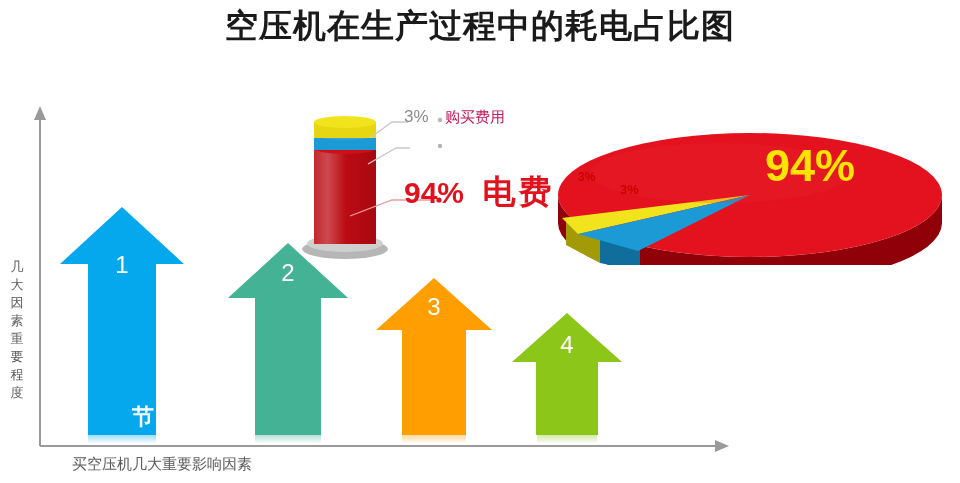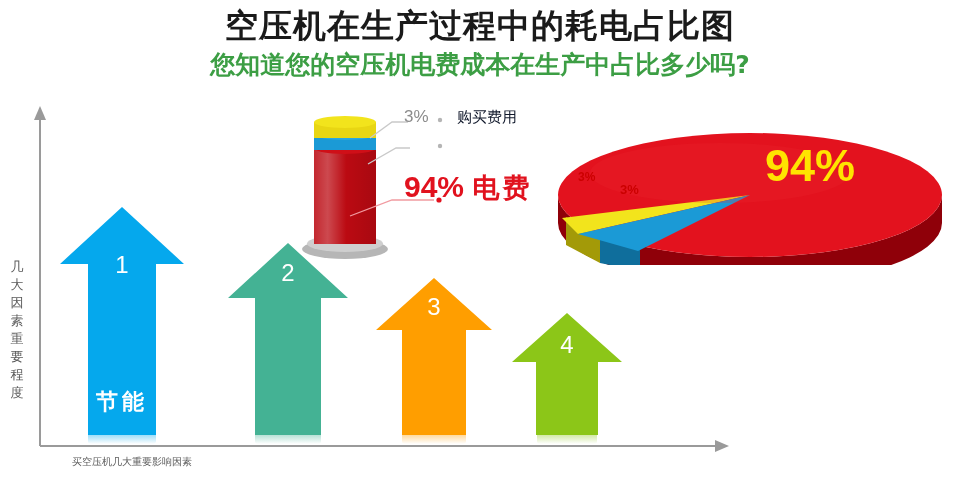--- a/index.html
+++ b/index.html
@@ -34,21 +34,21 @@
   .axis-svg{position:absolute;left:0;top:0;width:960px;height:483px;pointer-events:none;}
   .ylabel{
     position:absolute;left:6px;top:258px;
     width:22px;
     font-size:13px;color:#5b5b5b;line-height:18px;
     text-align:center;
     font-family:"DejaVu Sans","Liberation Sans",sans-serif;
   }
   .xlabel{
     position:absolute;left:72px;top:455px;
-    font-size:10px;color:#5b5b5b;
+    font-size:15px;color:#5b5b5b;
     font-family:"DejaVu Sans","Liberation Sans",sans-serif;
     white-space:nowrap;
   }
 
   
   .arrow{position:absolute;}
   .arrow .shape{position:absolute;left:0;top:0;width:100%;height:100%;}
   .arrow .num{
     position:absolute;width:100%;text-align:center;
     color:#ffffff;font-size:24px;
@@ -97,24 +97,24 @@
     background:#e8d613;
   }
   .cyl-yellow-top{
     position:absolute;left:12px;top:0px;width:62px;height:12px;
     background:#f2e41c;border-radius:50%;
   }
 
   
   .cal{position:absolute;white-space:nowrap;}
   .cal .pct{font-size:17px;color:#8c8c8c;font-family:"Liberation Sans","DejaVu Sans",sans-serif;}
-  .cal .nm{font-size:15px;color:#0f172a;margin-left:24px;font-family:"DejaVu Sans","Liberation Sans",sans-serif;}
+  .cal .nm{font-size:15px;color:#be185d;margin-left:12px;font-family:"DejaVu Sans","Liberation Sans",sans-serif;}
   .cal-big{position:absolute;white-space:nowrap;}
   .cal-big .pct{font-size:30px;color:#e1121e;font-weight:bold;font-family:"Liberation Sans","DejaVu Sans",sans-serif;}
-  .cal-big .nm{font-size:27px;color:#e1121e;font-weight:bold;margin-left:4px;letter-spacing:3px;font-family:"DejaVu Sans","Liberation Sans",sans-serif;}
+  .cal-big .nm{font-size:33px;color:#e1121e;font-weight:bold;margin-left:14px;letter-spacing:3px;font-family:"DejaVu Sans","Liberation Sans",sans-serif;}
 
   
   .pie-wrap{position:absolute;left:540px;top:105px;width:420px;height:160px;}
   .pie-pct{
     position:absolute;left:765px;top:140px;
     font-size:45px;font-weight:bold;color:#ffe400;
     font-family:"Liberation Sans","DejaVu Sans",sans-serif;
   }
   .pie-s1{
     position:absolute;left:578px;top:170px;
@@ -126,38 +126,37 @@
     font-size:13px;font-weight:bold;color:#cc0000;
     font-family:"Liberation Sans","DejaVu Sans",sans-serif;
   }
 </style>
 </head>
 <body>
 
 <div id="stage">
 
   <div class="title">空压机在生产过程中的耗电占比图</div>
-  <div class="subtitle">您知道您的空压机电费成本在生产中占比多少吗?</div>
 
   <svg class="axis-svg" viewBox="0 0 960 483">
     <line x1="40" y1="446" x2="40" y2="115" stroke="#9a9a9a" stroke-width="2"></line>
     <polygon points="40,106 34,120 46,120" fill="#9a9a9a"></polygon>
     <line x1="40" y1="446" x2="720" y2="446" stroke="#9a9a9a" stroke-width="2"></line>
     <polygon points="729,446 715,440 715,452" fill="#9a9a9a"></polygon>
   </svg>
 
   <div class="ylabel">几<br>大<br>因<br>素<br>重<br>要<br>程<br>度</div>
   <div class="xlabel">买空压机几大重要影响因素</div>
 
   <div class="arrow" style="left:60px;top:207px;width:124px;height:228px;">
     <svg class="shape" viewBox="0 0 124 228" preserveAspectRatio="none">
       <path d="M62 0 L124 57 L96 57 L96 228 L28 228 L28 57 L0 57 Z" fill="#05a8ed"></path>
     </svg>
     <div class="num" style="top:44px;">1</div>
-    <div class="cap" style="top:180px;">节能</div>
+    <div class="cap" style="top:195px;text-align:right;">节能</div>
   </div>
   <div class="refl" style="left:88px;top:435px;width:68px;background:linear-gradient(180deg,#05a8ed,rgba(5,168,237,0));"></div>
 
   <div class="arrow" style="left:228px;top:243px;width:120px;height:192px;">
     <svg class="shape" viewBox="0 0 120 192" preserveAspectRatio="none">
       <path d="M60 0 L120 55 L93 55 L93 192 L27 192 L27 55 L0 55 Z" fill="#44b294"></path>
     </svg>
     <div class="num" style="top:16px;">2</div>
   </div>
   <div class="refl" style="left:255px;top:435px;width:66px;background:linear-gradient(180deg,#44b294,rgba(68,178,148,0));"></div>

